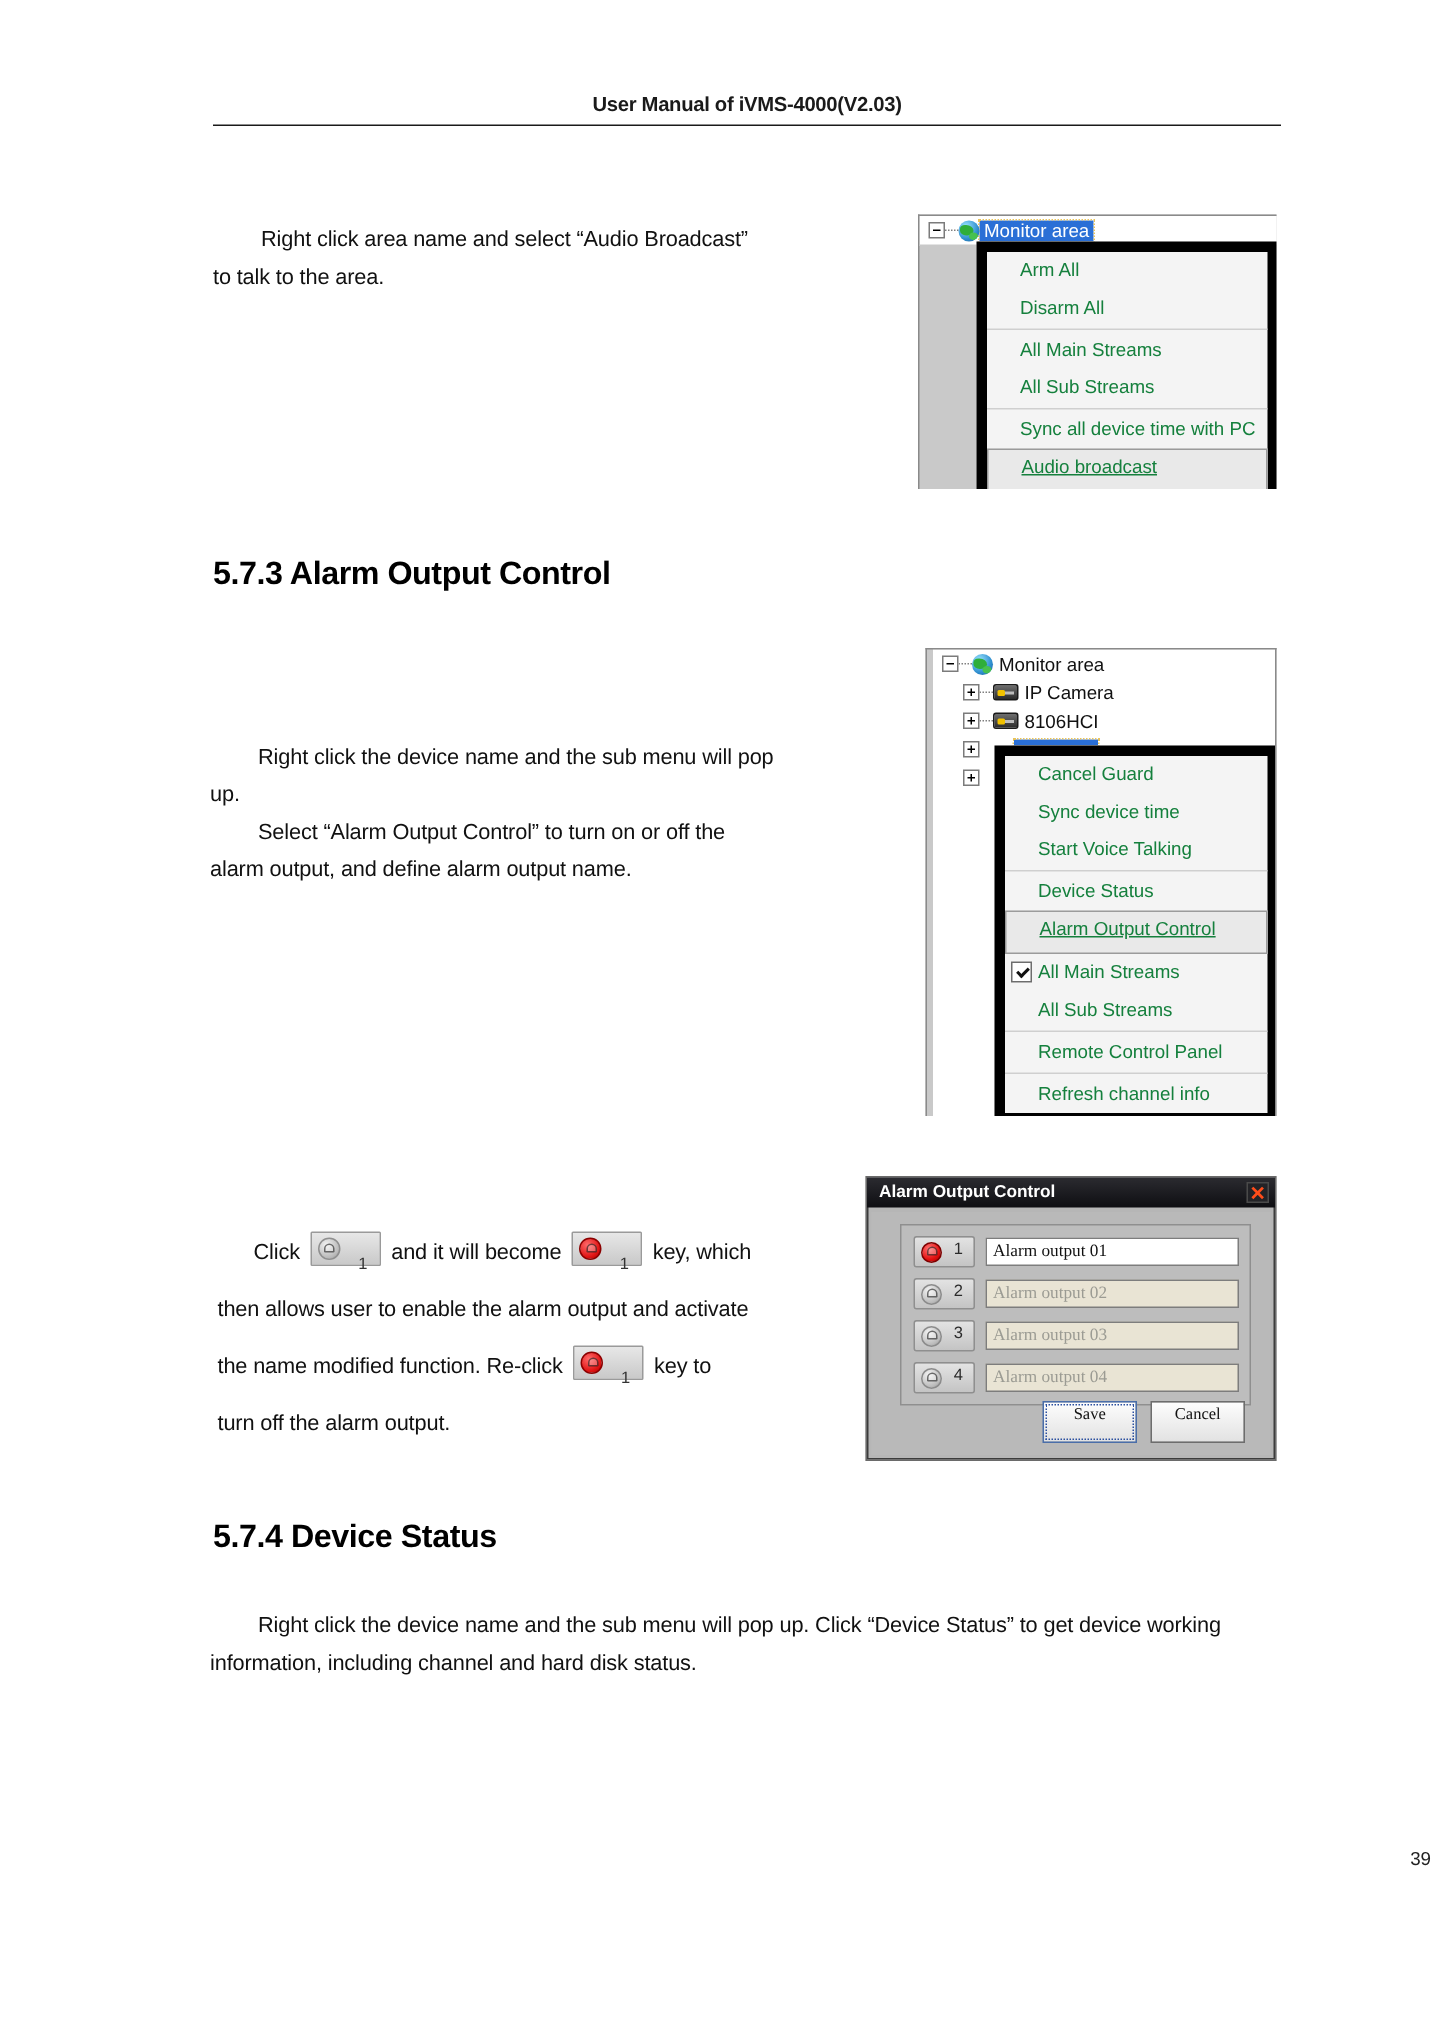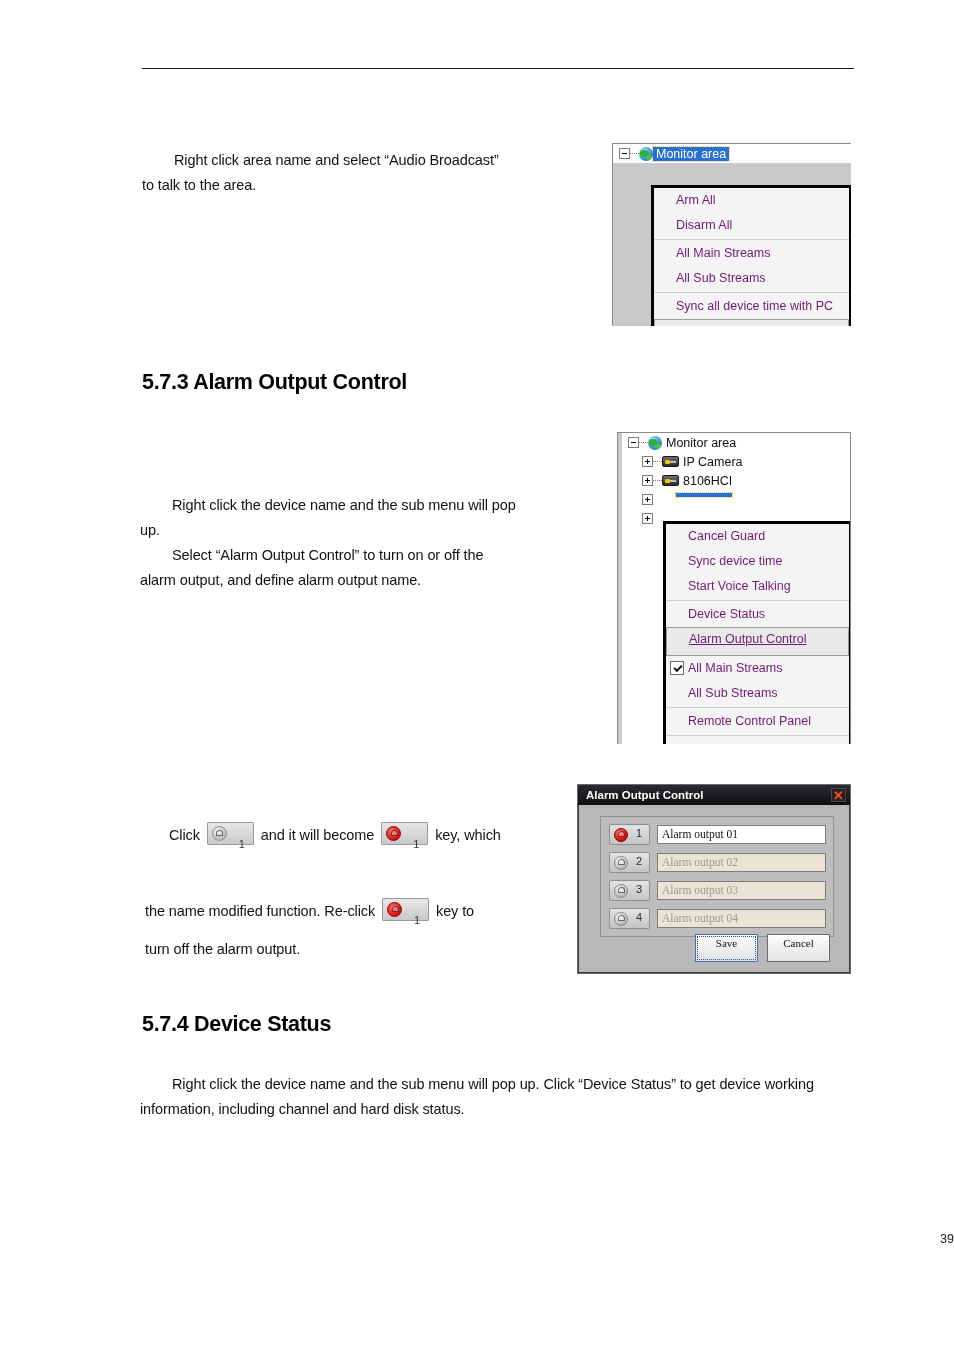--- a/index.html
+++ b/index.html
@@ -208,25 +208,24 @@
   .node-label.sel {
     background: #2a6fd6;
     color: #fff;
     outline: 1px dotted #e8c35a;
     padding: 0 3px;
   }
 
   .ctxmenu {
     position: absolute;
     background: #f4f4f4;
-    border: 3px solid #000000;
+    border: 7px solid #000000;
     box-sizing: border-box;
     font-size: 12.5px;
-    color: #701a75;
-    margin-top: 24px;
+    color: #15803d;
   }
   .ctxmenu .mi {
     height: 25px;
     line-height: 25px;
     padding-left: 22px;
     white-space: nowrap;
     position: relative;
   }
   .ctxmenu .mi.hover {
     background: #e9e9e9;
@@ -446,20 +445,21 @@
     top: 1232px;
     text-align: right;
     font-size: 12.5px;
     color: #222;
   }
 </style>
 </head>
 <body>
 
 <div class="page-header">
+  <div class="hdr-text">User Manual of iVMS-4000(V2.03)</div>
   <div class="hdr-rule"></div>
 </div>
 
 <div class="para" style="left:142px; top:148px; width:420px;">
   <span class="indent">Right click area name and select “Audio Broadcast”</span>
   <span>to talk to the area.</span>
 </div>
 
 <div class="shot1">
   <div class="treebar">
@@ -544,20 +544,21 @@
     <span class="bell off"></span>
     <span class="knum">1</span>
   </span>
   <span>and it will become</span>
   <span class="keybtn">
     <span class="bell on"></span>
     <span class="knum">1</span>
   </span>
   <span>key, which</span>
   <br>
+  <span>then allows user to enable the alarm output and activate</span>
   <br>
   <span>the name modified function. Re-click</span>
   <span class="keybtn">
     <span class="bell on"></span>
     <span class="knum">1</span>
   </span>
   <span>key to</span>
   <br>
   <span>turn off the alarm output.</span>
 </div>

